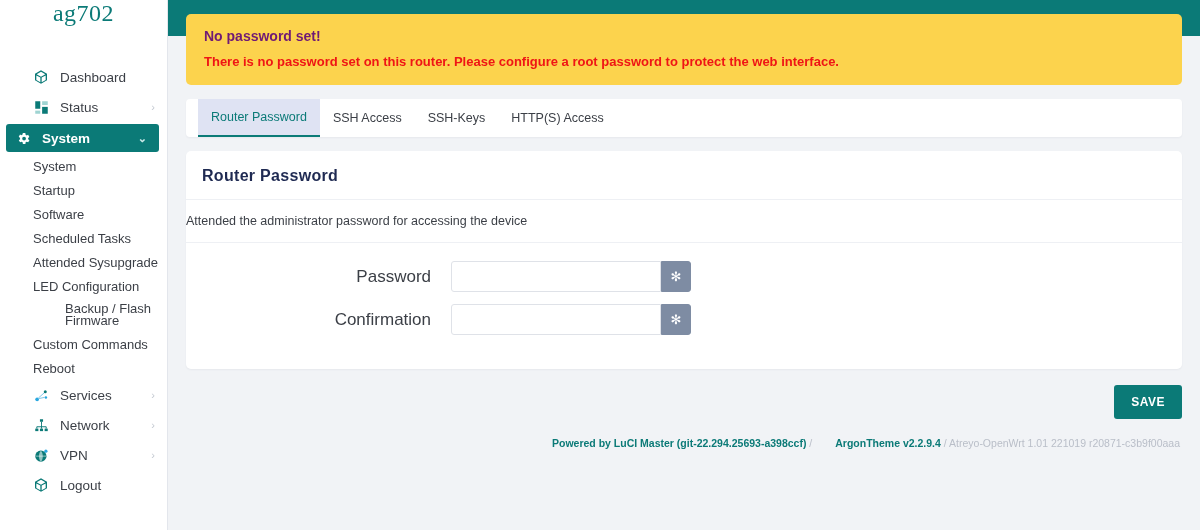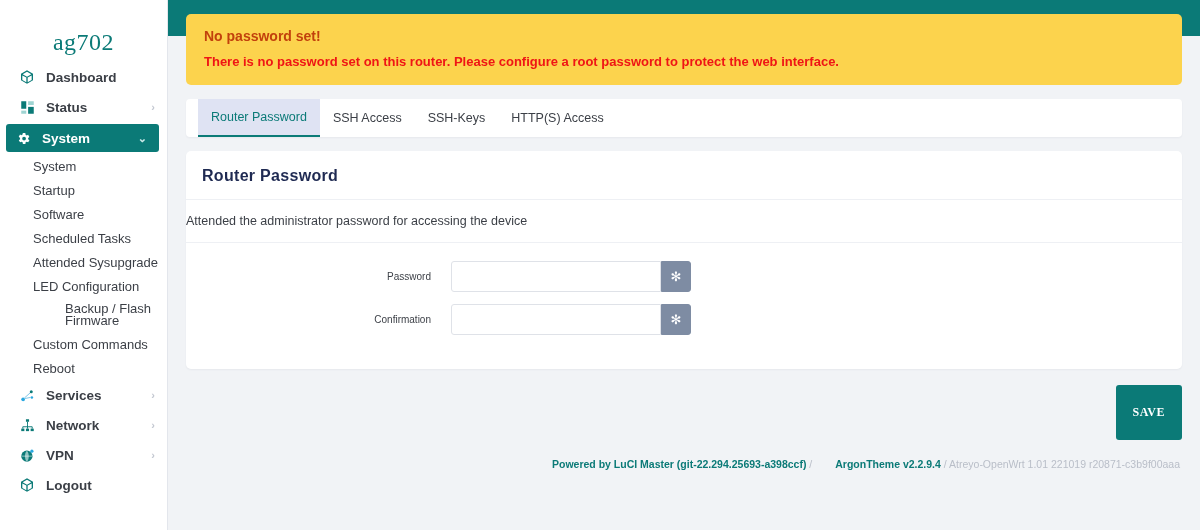--- a/index.html
+++ b/index.html
@@ -12,29 +12,29 @@
   .app { display: flex; width: 1200px; height: 530px; }
 
   
   .sidebar {
     width: 168px; height: 530px; background: #ffffff;
     border-right: 1px solid #e3e6ec;
     position: relative; flex: 0 0 168px;
     overflow: hidden;
   }
   .brand {
-    height: 56px; display: flex; align-items: flex-end; justify-content: center;
+    height: 56px; display: flex; align-items: flex-start; justify-content: center;
     font-family: "Liberation Serif", serif;
     font-size: 24px; color: #0b7a77; letter-spacing: .5px;
   }
   .nav { padding-top: 6px; }
   .nav-item {
     display: flex; align-items: center; height: 30px;
-    padding-left: 18px; color: #3b3f46; font-size: 13.5px;
-    position: relative; cursor: pointer; font-weight: bold;
+    padding-left: 32px; color: #3b3f46; font-size: 13.5px;
+    position: relative; cursor: pointer;
   }
   .nav-item .ico {
     width: 18px; height: 18px; margin-right: 10px;
     display: flex; align-items: center; justify-content: center; flex: 0 0 18px;
   }
   .nav-item .lbl { flex: 1 1 auto; white-space: nowrap; }
   .nav-item .chev {
     color: #c3c8d1; font-size: 11px; margin-right: 12px; line-height: 1;
   }
   .nav-item.active {
@@ -57,21 +57,21 @@
 
   
   .main { flex: 1 1 auto; height: 530px; position: relative; background: #f1f3f6; overflow: hidden; }
   .topbar { height: 36px; background: #0b7a77; width: 100%; }
   .content { padding: 0 18px; position: relative; }
 
   .alert {
     margin-top: -22px; background: #fcd34d; border-radius: 5px;
     padding: 14px 18px 16px 18px; width: 100%;
   }
-  .alert-title { color: #c2410c; font-size: 14px; font-weight: bold; margin-bottom: 10px; }
+  .alert-title { color: #701a75; font-size: 14px; font-weight: bold; margin-bottom: 10px; }
   .alert-body { color: #ef1515; font-size: 13px; font-weight: bold; }
 
   .tabs-card {
     margin-top: 14px; background: #fff; border-radius: 4px;
     height: 38px; display: flex; align-items: stretch; overflow: hidden;
     box-shadow: 0 1px 2px rgba(30,40,70,.05);
     padding-left: 12px;
   }
   .tab {
     display: flex; align-items: center; padding: 0 13px;
@@ -92,42 +92,42 @@
     border-bottom: 1px solid #eef0f4;
   }
   .card-desc {
     font-size: 12.5px; color: #3b3f46; padding: 14px 16px 14px 0px;
     border-bottom: 1px solid #eef0f4; margin-left: 0;
   }
   .form { padding: 18px 0 22px 0; }
   .form-row { display: flex; align-items: center; margin-bottom: 12px; }
   .form-label {
     width: 265px; text-align: right; padding-right: 20px;
-    font-size: 10px; color: #3b3f46;
+    font-size: 17px; color: #3b3f46;
   }
   .field { display: flex; align-items: stretch; }
   .field input {
     width: 210px; height: 31px; border: 1px solid #dfe2e8;
     border-radius: 3px 0 0 3px; background: #fff; outline: none;
     font-family: "Liberation Sans", sans-serif; font-size: 13px;
     padding: 0 8px; color: #3b3f46;
   }
   .reveal-btn {
     width: 30px; height: 31px; background: #7e8ca3;
     border: 1px solid #7e8ca3; border-radius: 0 3px 3px 0;
     display: flex; align-items: center; justify-content: center;
     cursor: pointer; color: #fff; font-size: 13px; line-height: 1;
   }
 
   .save-row { display: flex; justify-content: flex-end; margin-top: 16px; }
   .save-btn {
     background: #0b7a77; color: #fff; border: none; border-radius: 3px;
     font-size: 12px; font-weight: bold; letter-spacing: .5px;
-    padding: 20px 17px; cursor: pointer;
-    font-family: Liberation Serif, serif;
+    padding: 10px 17px; cursor: pointer;
+    font-family: Liberation Sans, sans-serif;
   }
 
   .footer {
     margin-top: 18px; text-align: right; font-size: 10.5px;
     padding-right: 2px; padding-bottom: 8px;
   }
   .footer .lnk { color: #0b7a77; font-weight: bold; padding-left: 20px; }
   .footer .sep { color: #b9bec8; }
   .footer .dim { color: #b9bec8; }
 </style>

